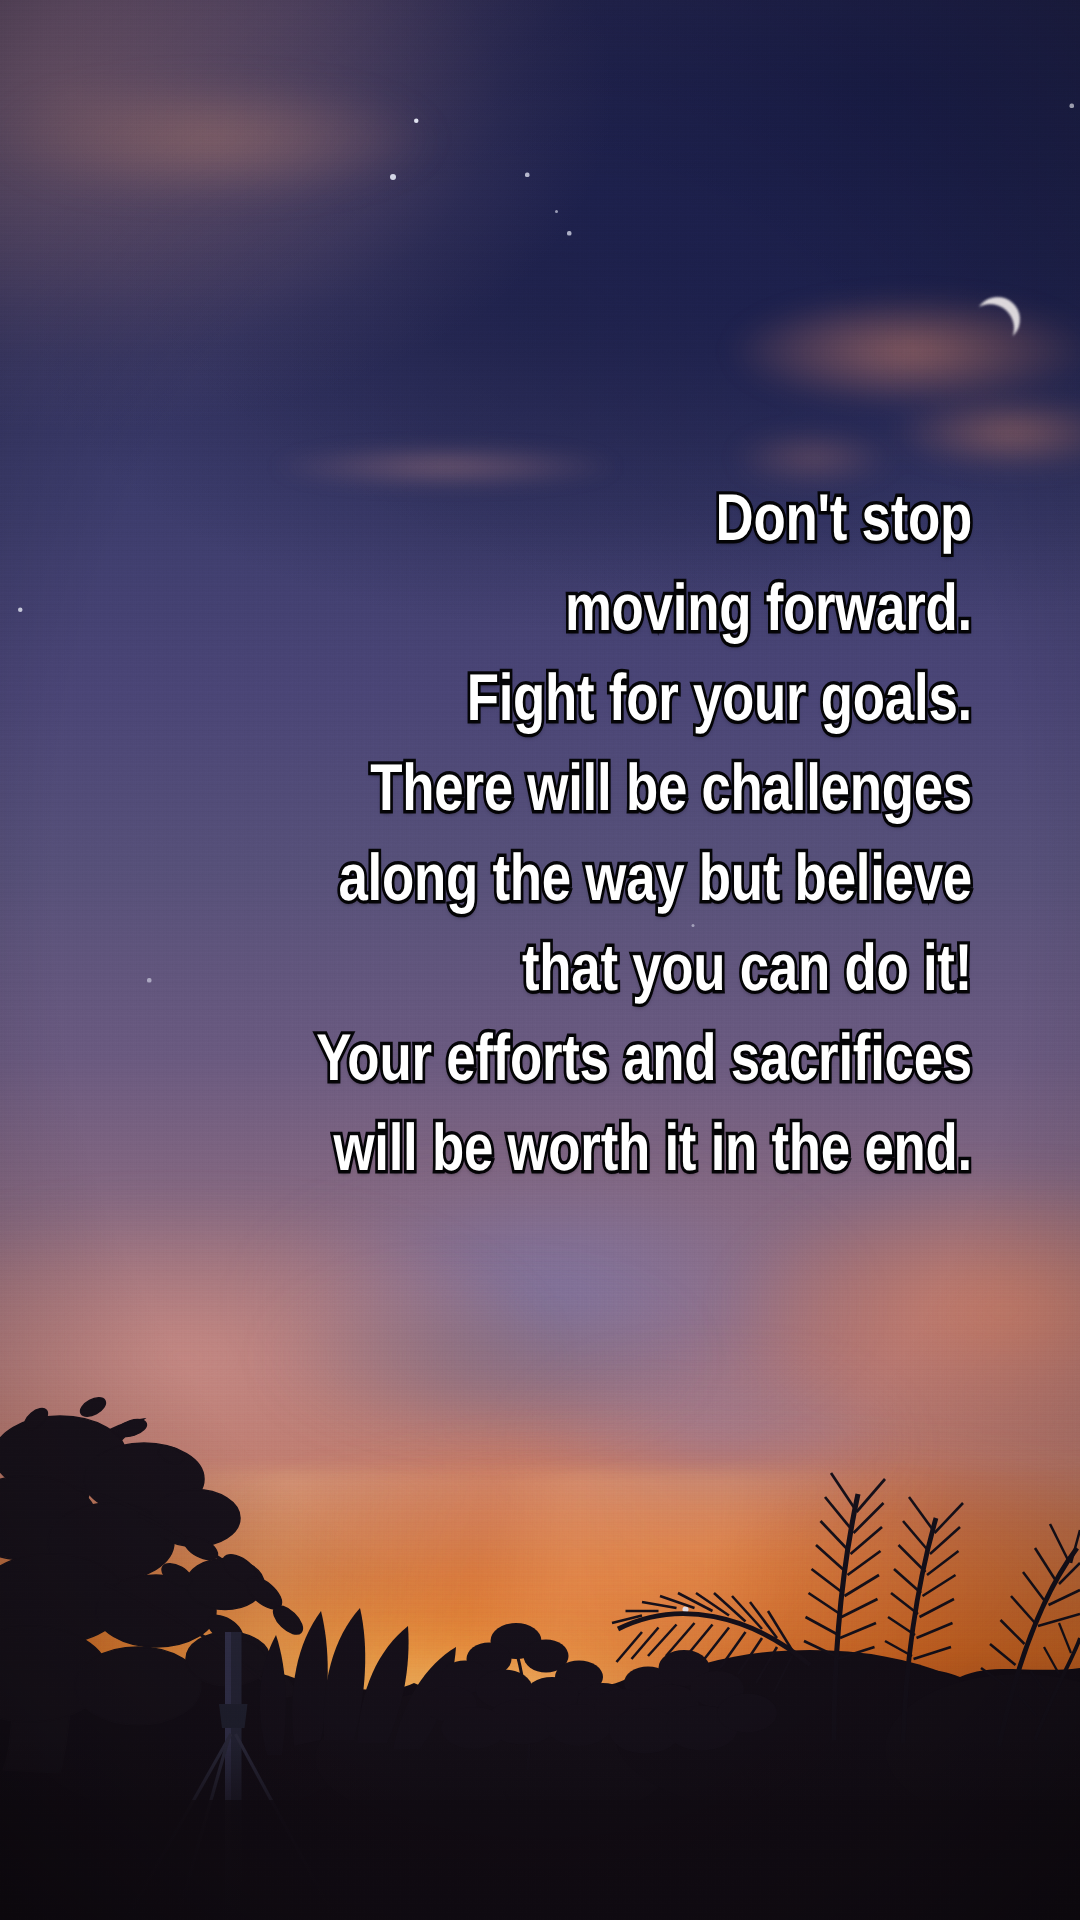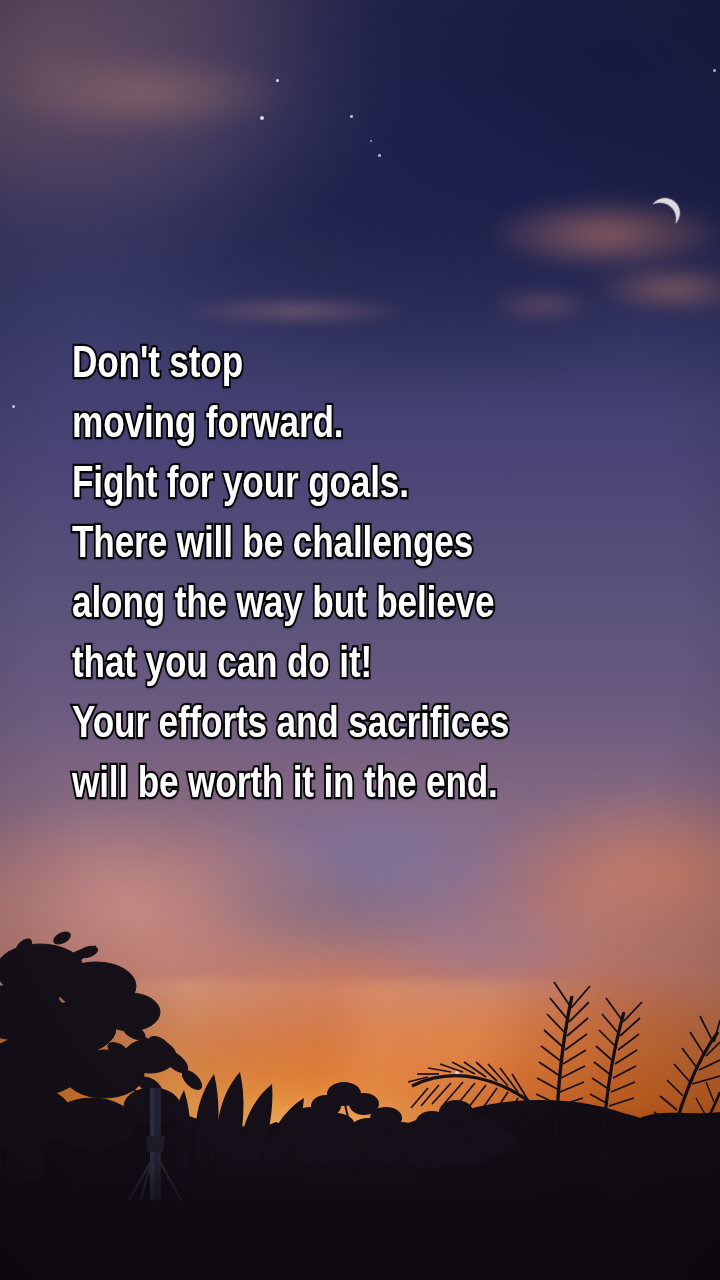--- a/index.html
+++ b/index.html
@@ -164,23 +164,22 @@
   .ground{
     position:absolute; left:0; bottom:0; width:720px; height:120px;
     background:linear-gradient(180deg, rgba(18,12,20,0) 0%, rgba(18,12,20,0.72) 42%, #120c14 100%);
   }
 
   
   .quote{
     position:absolute;
     left:0; top:316px;
     width:720px;
-    text-align:left;
+    text-align:right;
     z-index:40;
-    margin-top:16px;
   }
   .quote-line{
     display:block;
     font-family:"Liberation Sans Narrow","Liberation Sans", sans-serif;
     font-weight:bold;
     font-size:44px;
     line-height:60px;
     letter-spacing:-0.2px;
     color:#ffffff;
     transform:scaleX(0.80);

